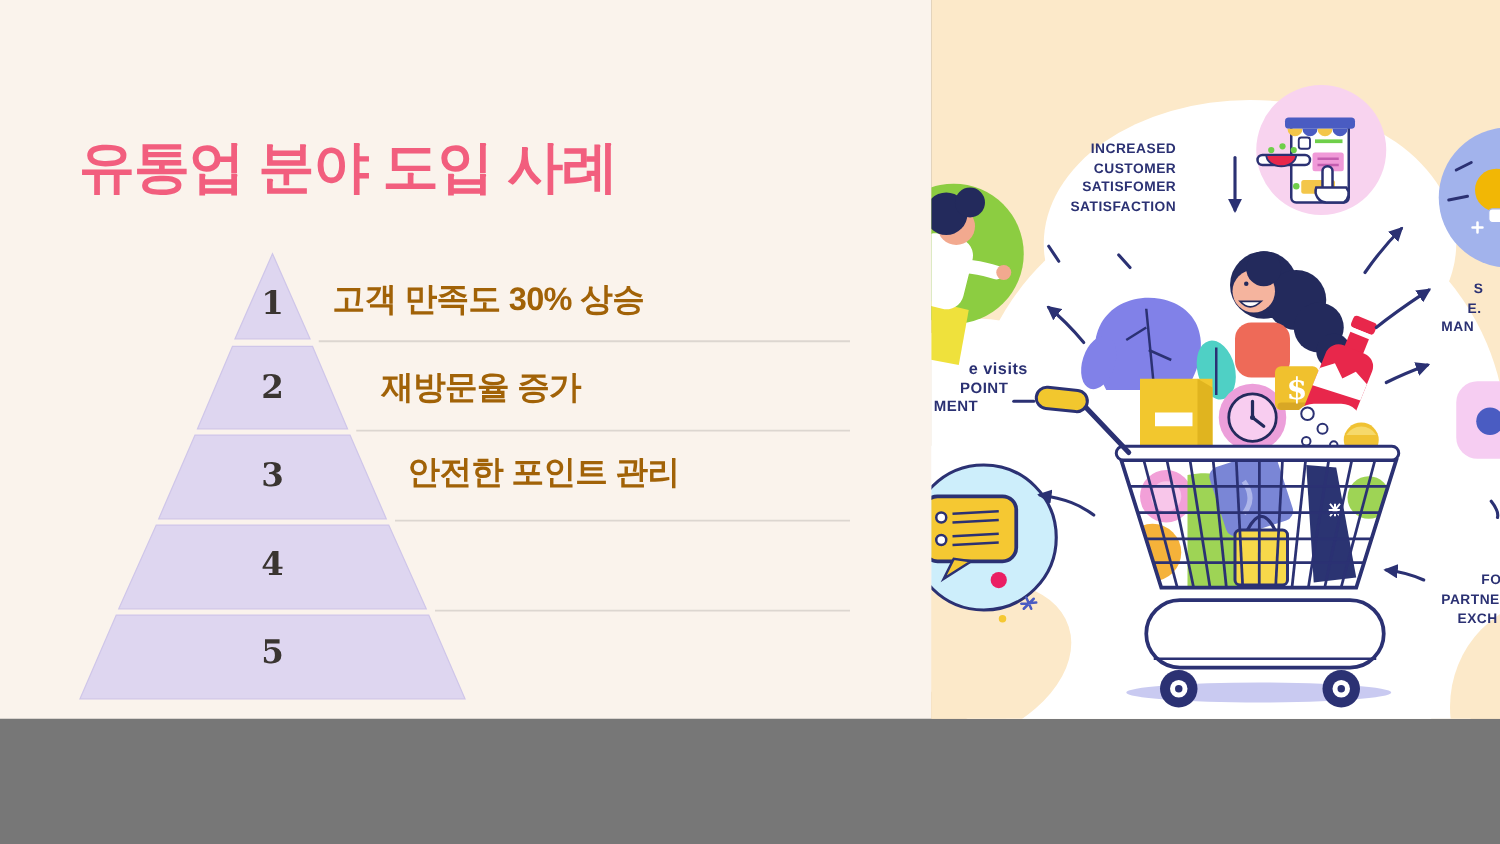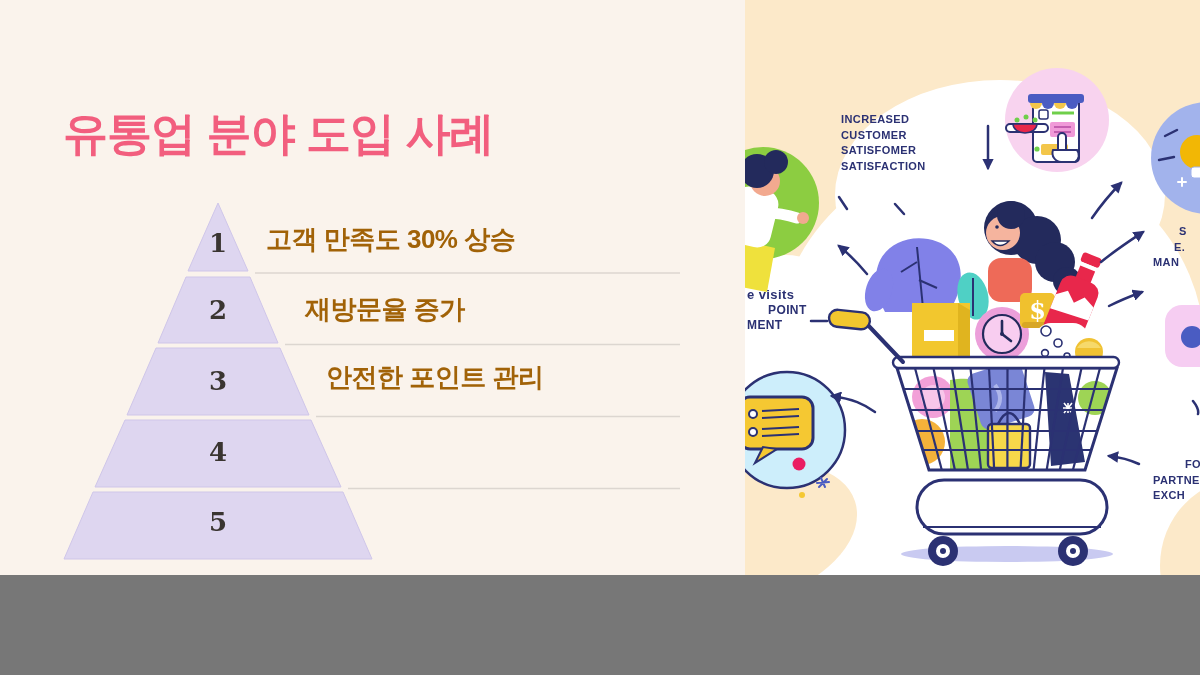--- a/index.html
+++ b/index.html
@@ -17,30 +17,30 @@
               font-weight:700;letter-spacing:-0.5px;color:#a16207;white-space:nowrap;}
   
   .right-panel{position:absolute;left:745px;top:0;width:455px;height:675px;
                background:#fce9c9;overflow:hidden;}
   .blob{position:absolute;background:#fff;}
   .peach{background:#fce9c9;}
   .art{position:absolute;left:0;top:0;}
   .hand-text{position:absolute;color:#2b3173;font-weight:700;font-size:11px;
              letter-spacing:0.4px;line-height:15.5px;white-space:nowrap;}
   .hand-text span{display:block;}
-  .t-sat{left:96px;top:112px;width:100px;text-align:left;}
+  .t-sat{left:96px;top:112px;width:100px;text-align:right;}
   .t-visit{left:2px;top:287px;font-size:12px;}
-  .t-visit span:nth-child(1){font-size:13px;}
+  .t-visit span:nth-child(1){font-size:13px;margin-left:28px;}
   .t-visit span:nth-child(2){margin-left:21px;}
   .t-man{left:408px;top:224px;}
   .t-man span:nth-child(1){margin-left:26px;}
   .t-man span:nth-child(2){margin-left:21px;}
   .t-exch{left:408px;top:457px;}
   .t-exch span:nth-child(1){margin-left:32px;}
-  .t-exch span:nth-child(3){}
+  .t-exch span:nth-child(3){margin-left:13px;}
 </style>
 </head>
 <body>
 
 <div class="stage">
 
   <div class="left-panel">
     <div class="slide-title">유통업 분야 도입 사례</div>
 
     <svg class="pyr-svg" width="745" height="675" viewBox="0 0 745 675">

